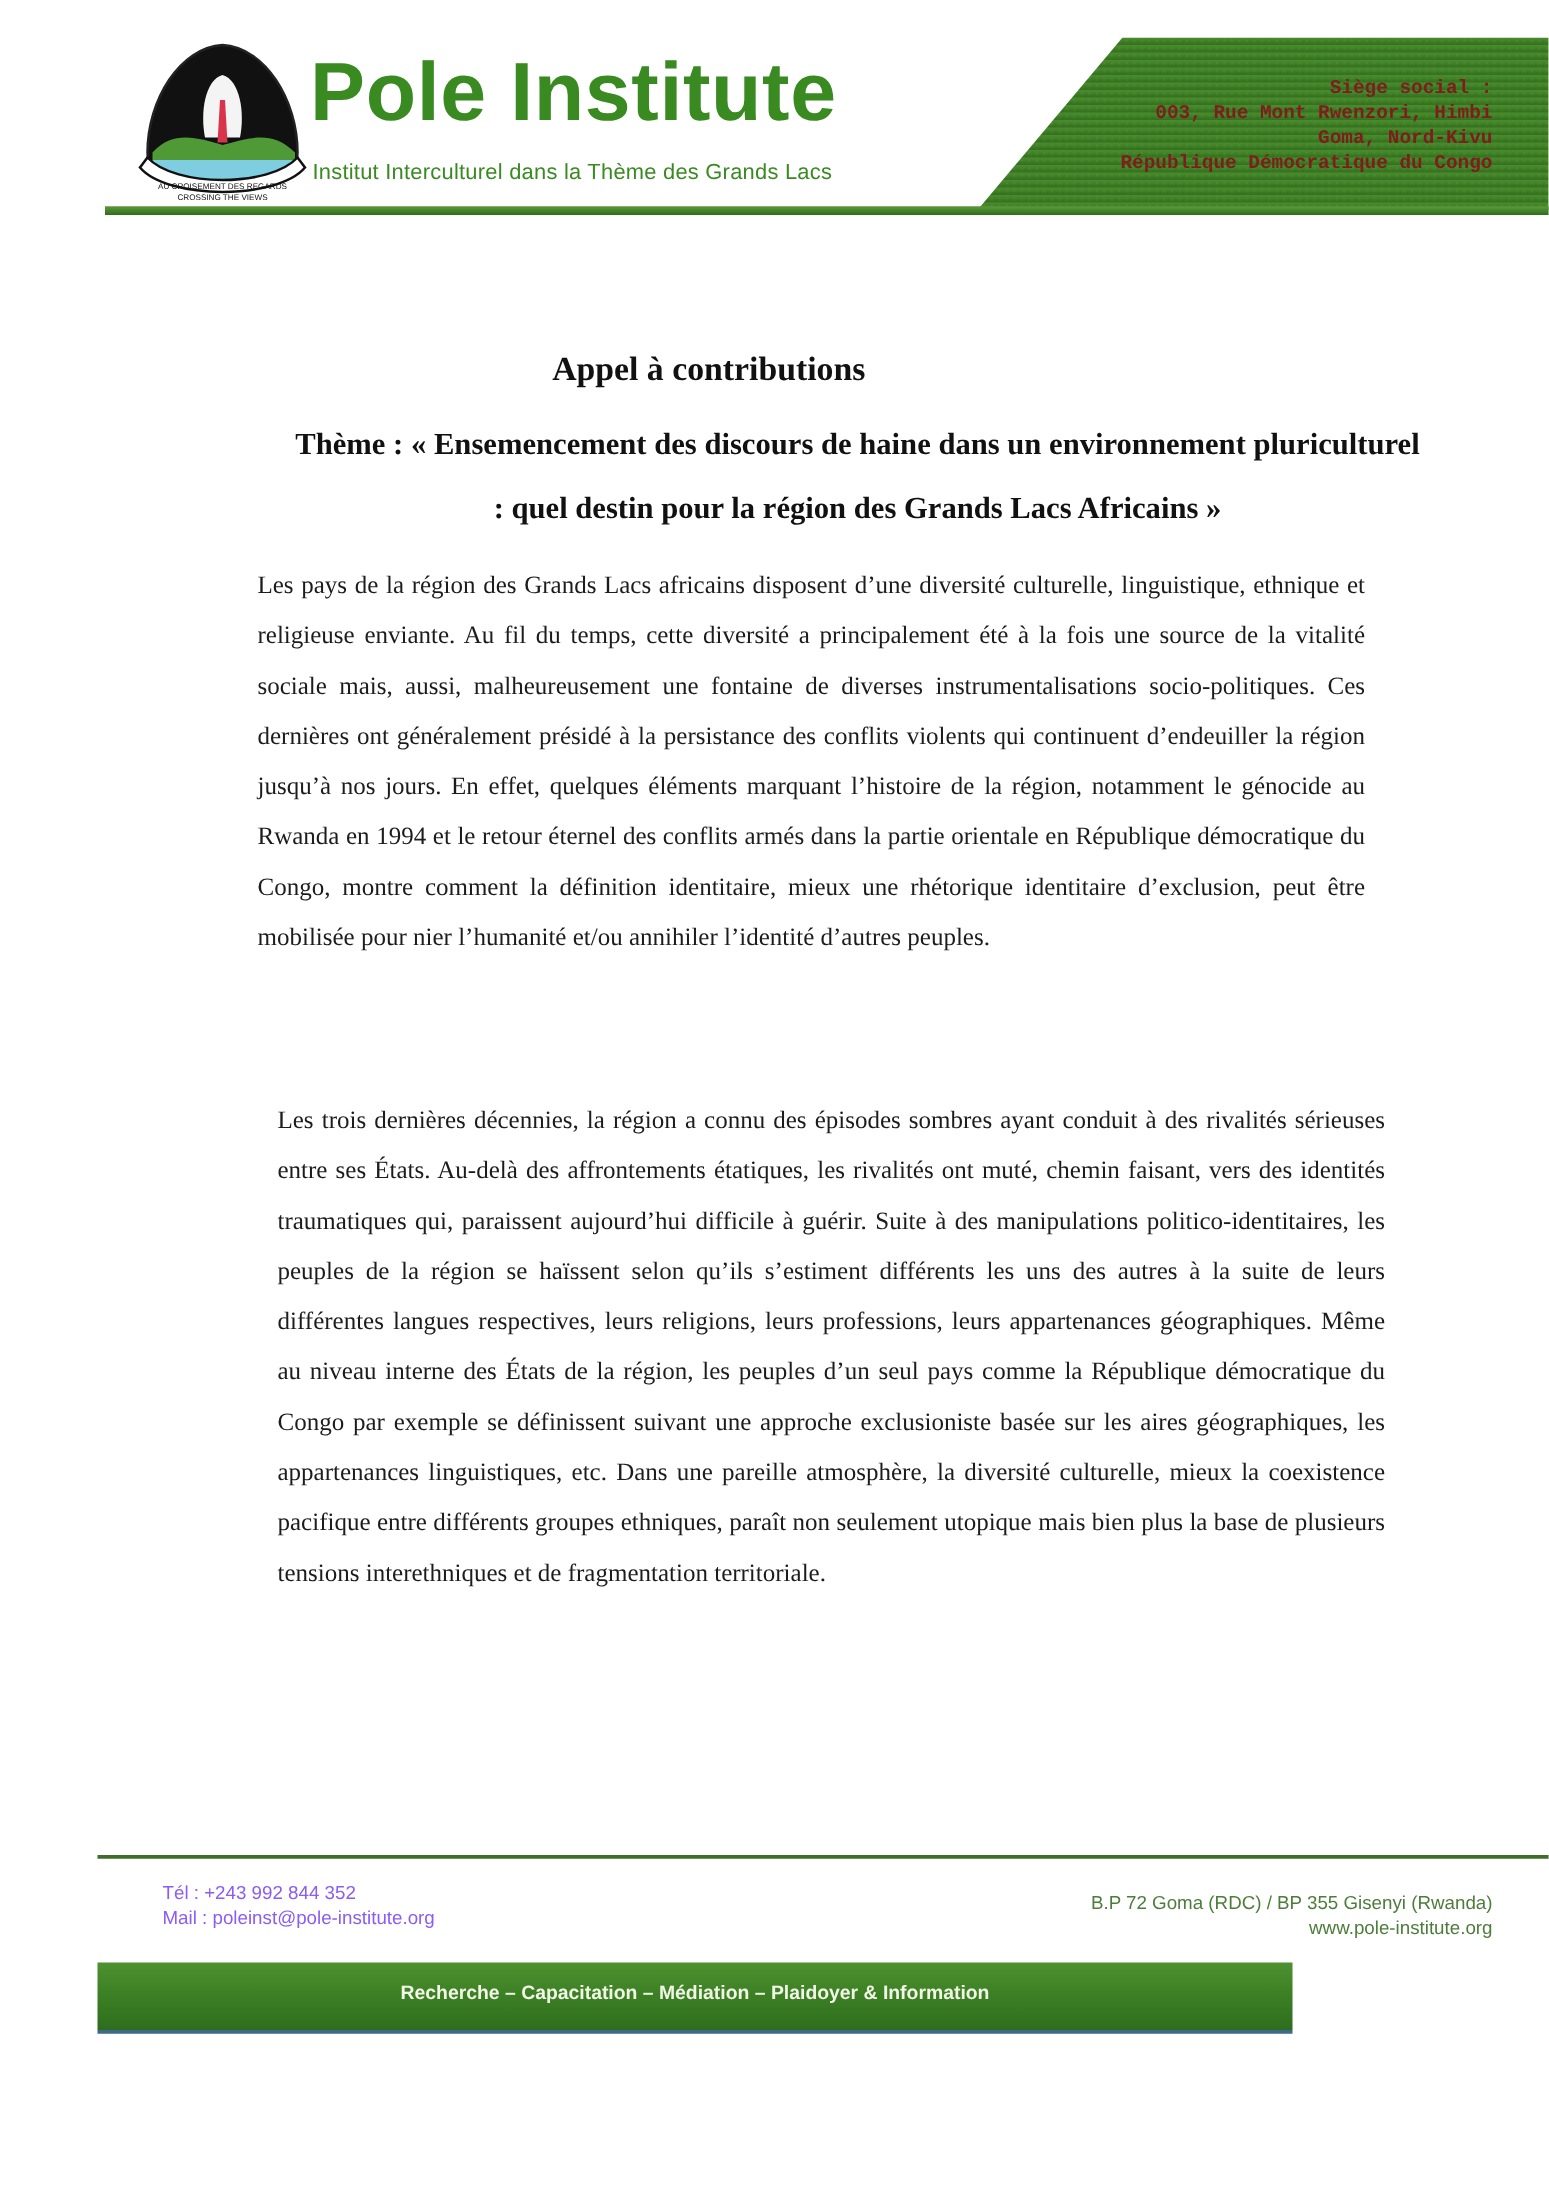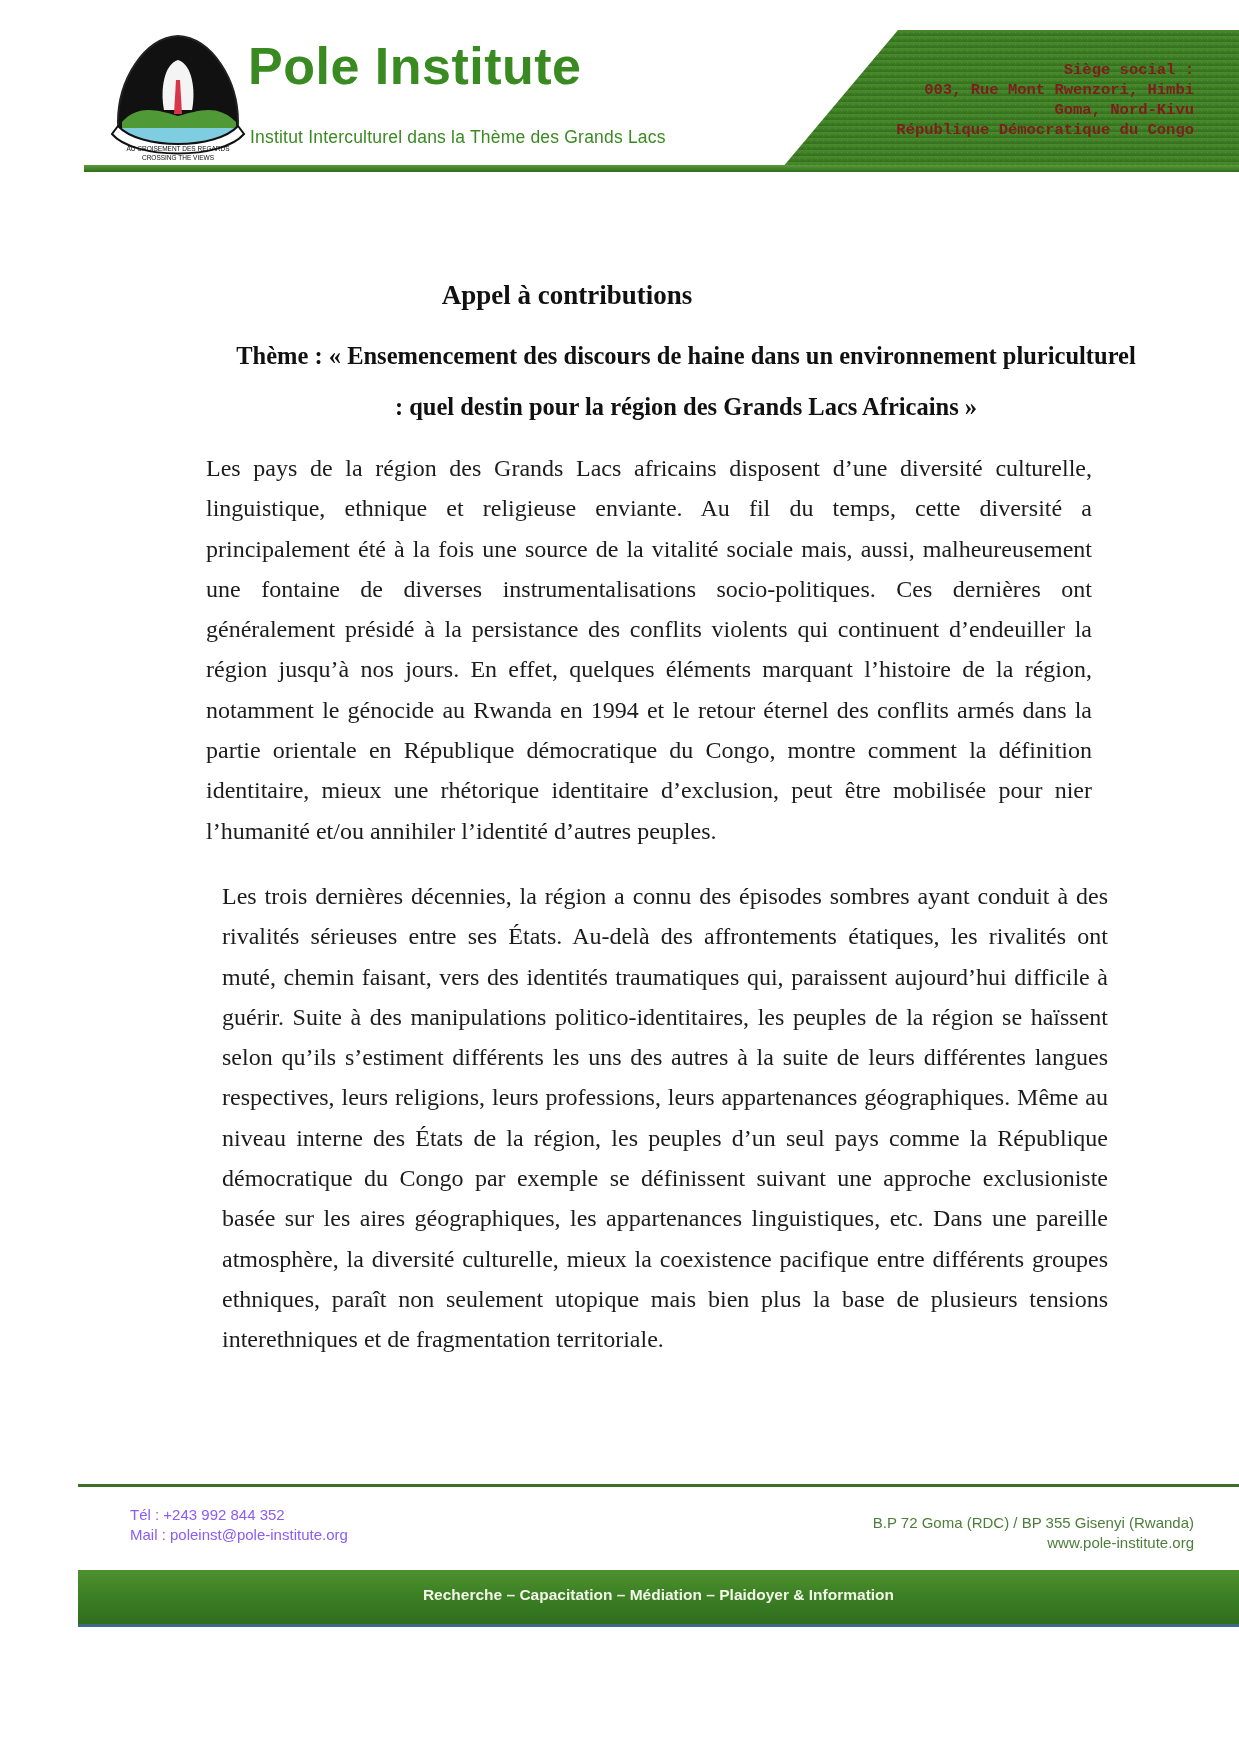--- a/index.html
+++ b/index.html
@@ -1,40 +1,40 @@
 <!DOCTYPE html>
 <html><head>
 <meta charset="utf-8">
 <style>
   html, body { margin: 0; padding: 0; background: #ffffff; }
   body { width: 1239px; height: 1752px; position: relative; overflow: hidden; font-family: "Liberation Serif", serif; color: #1a1a1a; }
   .abs { position: absolute; }
 
   
   .logo { left: 104px; top: 30px; width: 148px; height: 145px; }
-  .brand-title { left: 248px; top: 40px; font-family: "Liberation Sans", sans-serif; font-weight: bold; font-size: 52px; color: #3a8a22; letter-spacing: 0.5px; line-height: 1; }
+  .brand-title { left: 248px; top: 40px; font-family: "Liberation Sans", sans-serif; font-weight: bold; font-size: 66px; color: #3a8a22; letter-spacing: 0.5px; line-height: 1; }
   .brand-sub { left: 250px; top: 127px; font-family: "Liberation Sans", sans-serif; font-size: 17.5px; color: #3a8a22; letter-spacing: 0.2px; }
   .banner { left: 0; top: 30px; width: 1239px; height: 138px; }
   .address { right: 45px; top: 60px; text-align: right; font-family: Liberation Mono, monospace; font-weight: bold; font-size: 15.5px; line-height: 20px; color: #7f1d1d; }
   .header-rule { left: 84px; top: 165px; width: 1155px; height: 7px; background: linear-gradient(#5c9a3a, #2f6d1e); }
 
   
   .title { left: 0; width: 1134px; top: 280px; text-align: center; font-weight: bold; font-size: 27px; color: #111; }
   .theme { left: 200px; width: 900px; top: 330px; text-align: center; font-weight: bold; font-size: 24.5px; line-height: 51px; color: #111; margin-left: 36px; }
 
   
-  .body { left: 206px; width: 886px; font-size: 24px; line-height: 40.3px; text-align: justify; color: #1c1c1c; }
+  .body { left: 206px; width: 886px; font-size: 20px; line-height: 40.3px; text-align: justify; color: #1c1c1c; }
   .p1 { top: 448px; }
   .p2 { top: 876px; margin-left: 16px; }
 
   
   .footer-rule { left: 78px; top: 1484px; width: 1161px; height: 3px; background: #3e6e2a; }
   .contact-left { left: 130px; top: 1505px; font-family: "Liberation Sans", sans-serif; font-size: 15px; line-height: 20px; color: #8b5cf6; }
   .contact-right { right: 45px; top: 1513px; text-align: right; font-family: "Liberation Sans", sans-serif; font-size: 15px; line-height: 20px; color: #4c7d3a; }
-  .footer-band { left: 78px; top: 1570px; width: 1161px; height: 54px; background: linear-gradient(180deg, #4d9130 0%, #3b7f24 50%, #2f6d1d 100%); border-bottom: 3px solid #3c6a8a; }
+  .footer-band { left: 78px; top: 1570px; width: 956px; height: 54px; background: linear-gradient(180deg, #4d9130 0%, #3b7f24 50%, #2f6d1d 100%); border-bottom: 3px solid #3c6a8a; }
   .footer-text { left: 0; width: 100%; top: 16px; text-align: center; font-family: "Liberation Sans", sans-serif; font-weight: bold; font-size: 15.5px; color: #f2f6e6; }
 </style>
 </head>
 <body>
 
 <svg class="abs banner" viewBox="0 0 1239 138" preserveAspectRatio="none">
   <defs>
     <linearGradient id="bg" x1="0" y1="0" x2="0" y2="1">
       <stop offset="0" stop-color="#4a8d2c"></stop>
       <stop offset="0.5" stop-color="#3f7f26"></stop>

